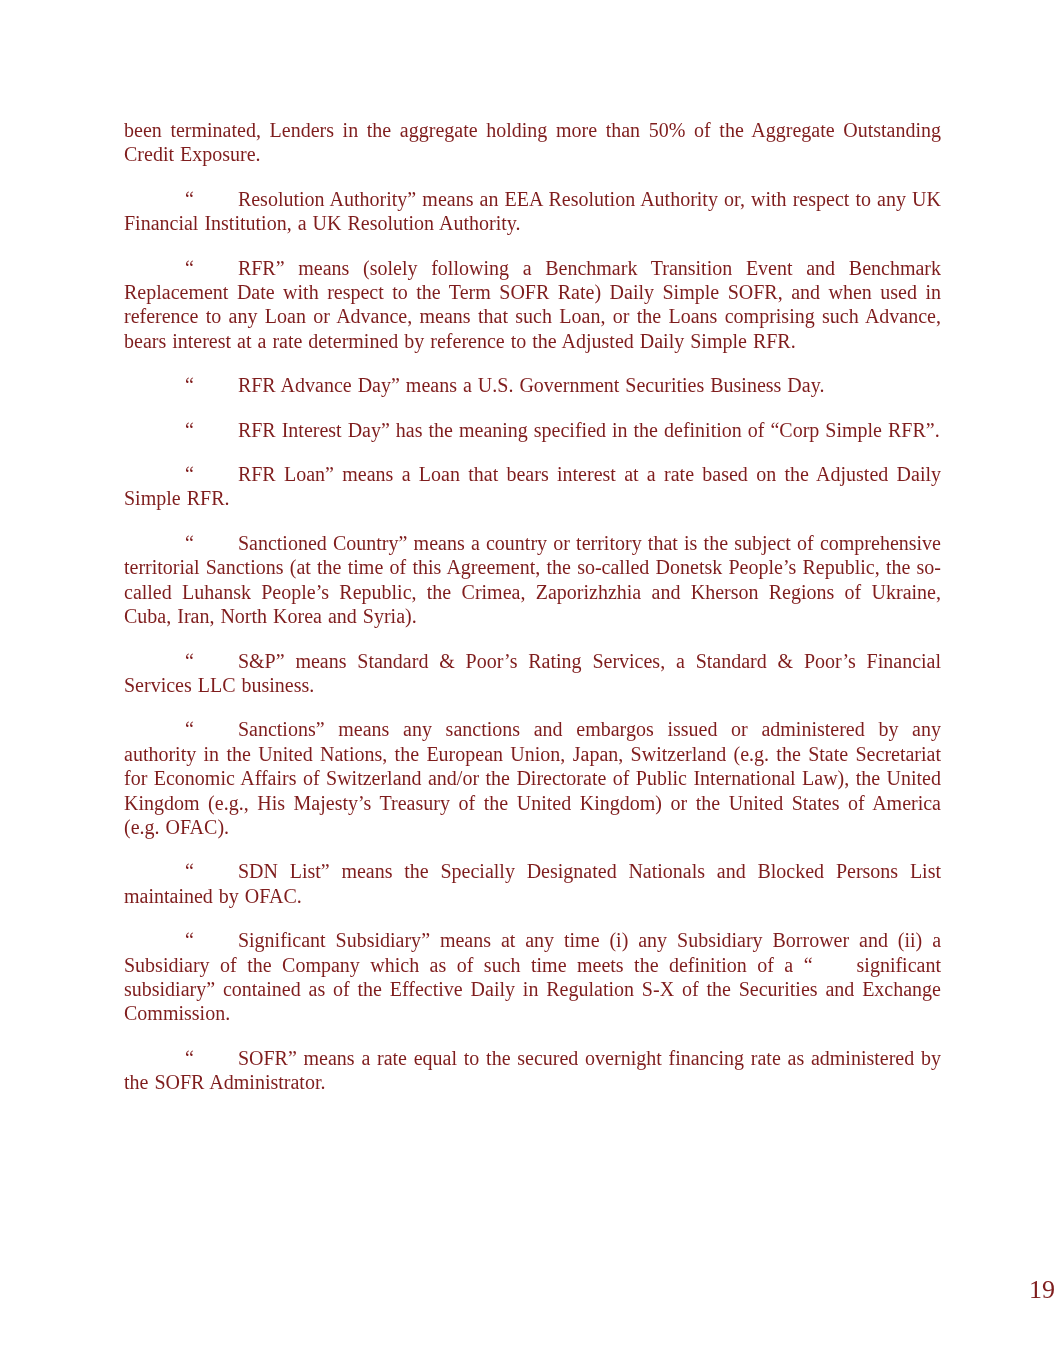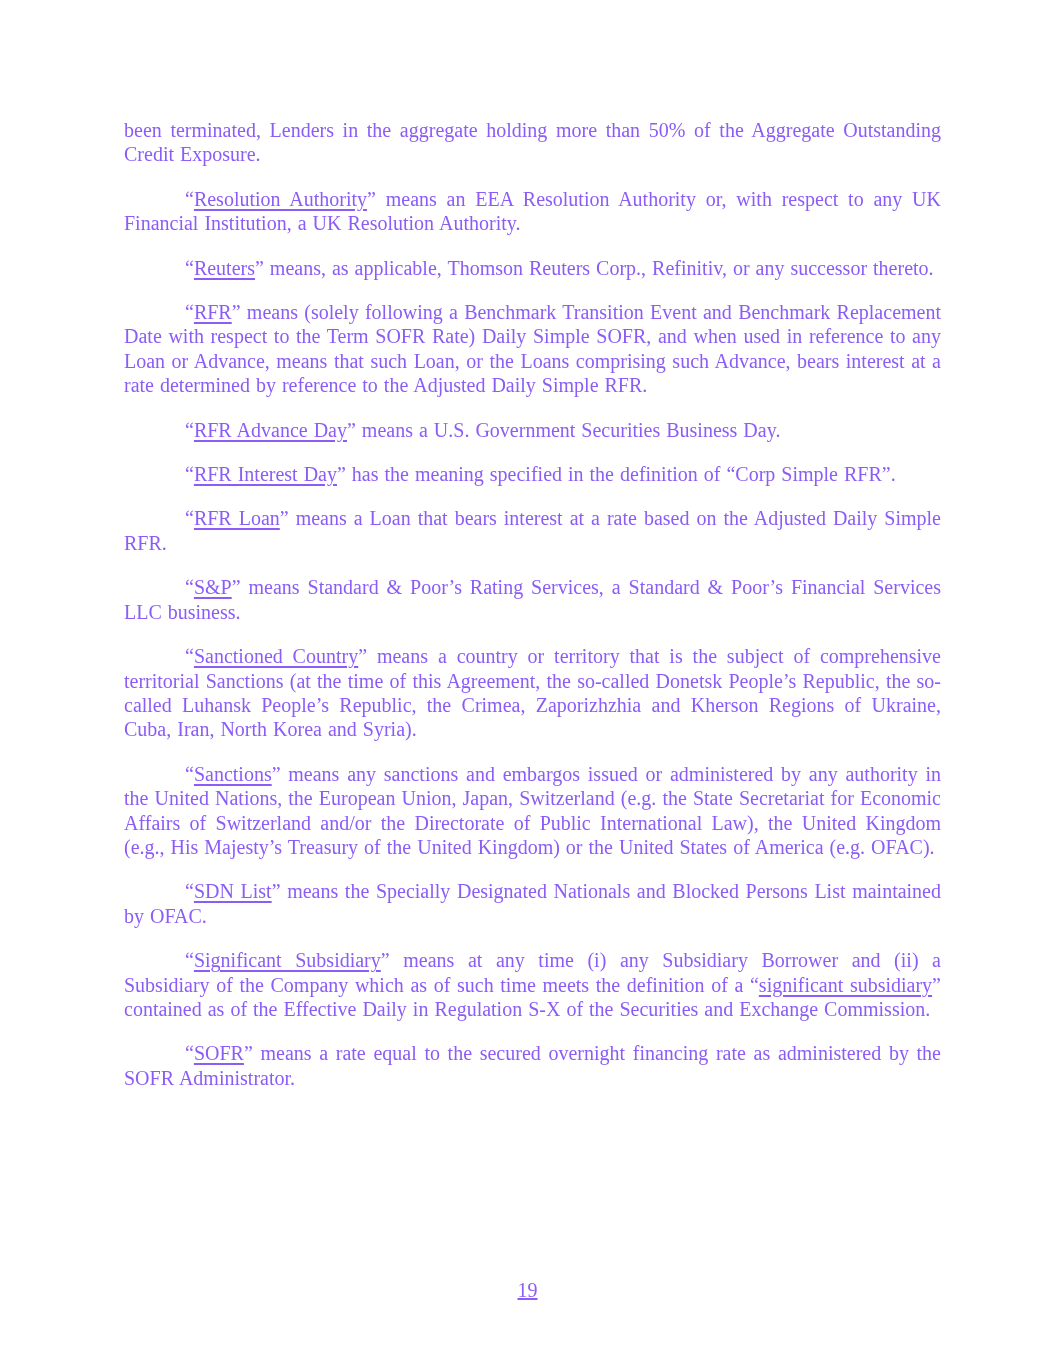--- a/index.html
+++ b/index.html
@@ -5,21 +5,21 @@
   html, body {
     margin: 0;
     padding: 0;
     background: #ffffff;
   }
   .page {
     position: relative;
     width: 1055px;
     height: 1365px;
     background: #ffffff;
-    color: #8b5cf6;
+    color: #7f1d1d;
     font-family: "Liberation Serif", "DejaVu Serif", serif;
     overflow: hidden;
   }
   .content {
     position: absolute;
     top: 118px;
     left: 124px;
     width: 817px;
   }
   p.para {
@@ -27,47 +27,45 @@
     font-size: 20px;
     line-height: 24.4px;
     text-align: justify;
     letter-spacing: 0px;
     word-spacing: 1px;
   }
   p.para.indent {
     text-indent: 61px;
   }
   .term {
-    text-decoration: underline;
     text-underline-offset: 3px;
+    margin-left: 44px;
   }
   .page-number {
     position: absolute;
     top: 1278px;
     left: 0;
     width: 100%;
-    text-align: center;
-    font-size: 20px;
+    text-align: right;
+    font-size: 26px;
     line-height: 24.4px;
-    text-decoration: underline;
   }
 </style>
 </head>
 <body>
 
 <div class="page">
   <div class="content">
       <p class="para"><span>been terminated, Lenders in the aggregate holding more than 50% of the Aggregate Outstanding Credit Exposure.</span></p>
       <p class="para indent"><span>“</span><span class="term">Resolution Authority</span><span>” means an EEA Resolution Authority or, with respect to any UK Financial Institution, a UK Resolution Authority.</span></p>
-      <p class="para indent"><span>“</span><span class="term">Reuters</span><span>” means, as applicable, Thomson Reuters Corp., Refinitiv, or any successor thereto.</span></p>
       <p class="para indent"><span>“</span><span class="term">RFR</span><span>” means (solely following a Benchmark Transition Event and Benchmark Replacement Date with respect to the Term SOFR Rate) Daily Simple SOFR, and when used in reference to any Loan or Advance, means that such Loan, or the Loans comprising such Advance, bears interest at a rate determined by reference to the Adjusted Daily Simple RFR.</span></p>
       <p class="para indent"><span>“</span><span class="term">RFR Advance Day</span><span>” means a U.S. Government Securities Business Day.</span></p>
       <p class="para indent"><span>“</span><span class="term">RFR Interest Day</span><span>” has the meaning specified in the definition of “Corp Simple RFR”.</span></p>
       <p class="para indent"><span>“</span><span class="term">RFR Loan</span><span>” means a Loan that bears interest at a rate based on the Adjusted Daily Simple RFR.</span></p>
+      <p class="para indent"><span>“</span><span class="term">Sanctioned Country</span><span>” means a country or territory that is the subject of comprehensive territorial Sanctions (at the time of this Agreement, the so-called Donetsk People’s Republic, the so-called Luhansk People’s Republic, the Crimea, Zaporizhzhia and Kherson Regions of Ukraine, Cuba, Iran, North Korea and Syria).</span></p>
       <p class="para indent"><span>“</span><span class="term">S&amp;P</span><span>” means Standard &amp; Poor’s  Rating Services, a Standard &amp; Poor’s Financial Services LLC business.</span></p>
-      <p class="para indent"><span>“</span><span class="term">Sanctioned Country</span><span>” means a country or territory that is the subject of comprehensive territorial Sanctions (at the time of this Agreement, the so-called Donetsk People’s Republic, the so-called Luhansk People’s Republic, the Crimea, Zaporizhzhia and Kherson Regions of Ukraine, Cuba, Iran, North Korea and Syria).</span></p>
       <p class="para indent"><span>“</span><span class="term">Sanctions</span><span>” means any sanctions and embargos issued or administered by any authority in the United Nations, the European Union, Japan, Switzerland (e.g. the State Secretariat for Economic Affairs of Switzerland and/or the Directorate of Public International Law), the United Kingdom (e.g., His Majesty’s Treasury of the United Kingdom) or the United States of America (e.g. OFAC).</span></p>
       <p class="para indent"><span>“</span><span class="term">SDN List</span><span>” means the Specially Designated Nationals and Blocked Persons List maintained by OFAC.</span></p>
       <p class="para indent"><span>“</span><span class="term">Significant Subsidiary</span><span>” means at any time (i) any Subsidiary Borrower and (ii) a Subsidiary of the Company which as of such time meets the definition of a “</span><span class="term">significant subsidiary</span><span>” contained as of the Effective Daily in Regulation S-X of the Securities and Exchange Commission.</span></p>
       <p class="para indent"><span>“</span><span class="term">SOFR</span><span>” means a rate equal to the secured overnight financing rate as administered by the SOFR Administrator.</span></p>
     </div>
   <div class="page-number">19</div>
 </div>
 
 </body></html>

